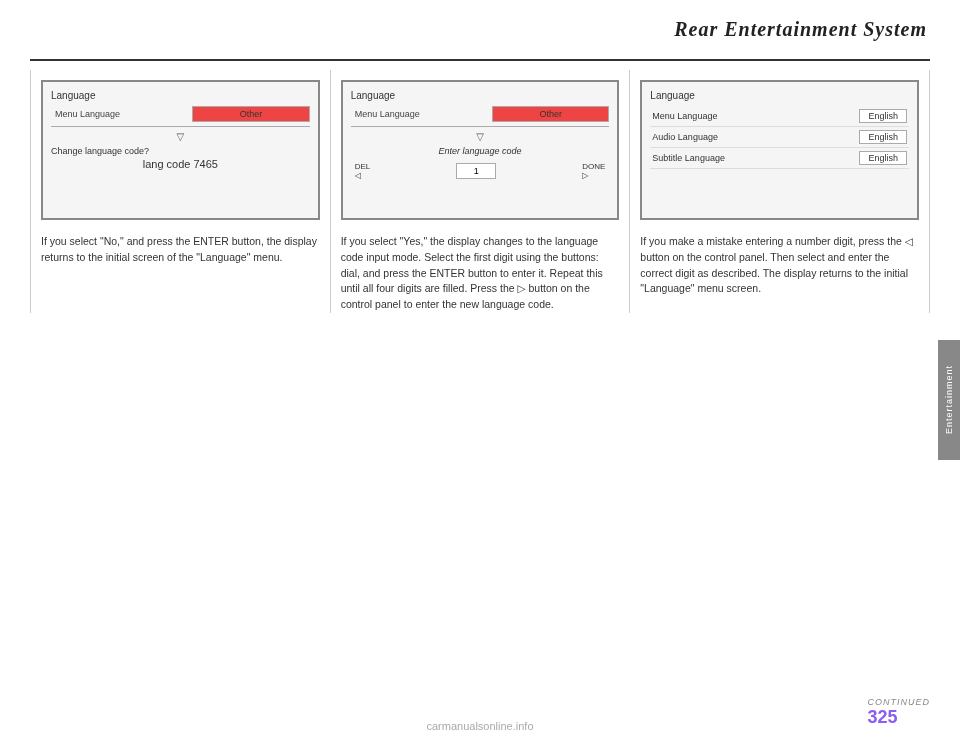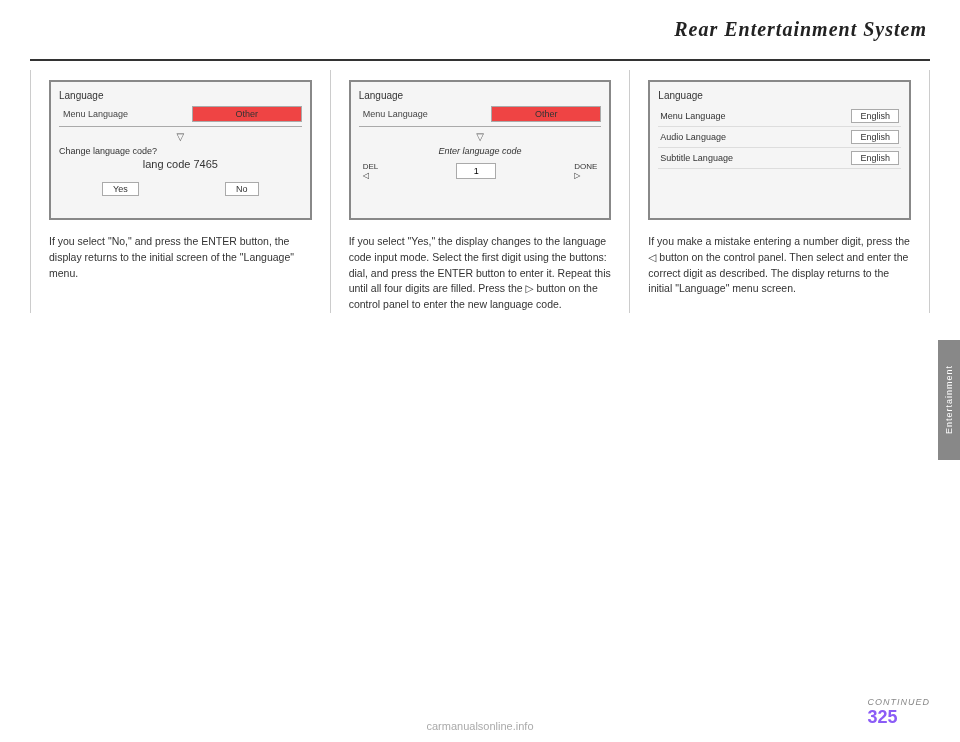--- a/index.html
+++ b/index.html
@@ -68,21 +68,21 @@
 
     
     .columns {
       display: flex;
       gap: 0px;
       width: 100%;
     }
 
     .col {
       flex: 1;
-      padding: 0 18px;
+      padding: 0 10px;
       border-left: 1px solid #ccc;
       border-right: 1px solid #ccc;
     }
     .col:not(:first-child) {
       border-left: none;
     }
     .col:last-child {
       border-right: 1px solid #ccc;
     }
 
@@ -297,24 +297,20 @@
               <tr>
             <td class="label-cell">Menu Language</td>
             <td class="value-cell">Other</td>
           </tr>
         </tbody>
           </table>
         <div class="screen-divider"></div>
         <div class="screen-arrow">▽</div>
         <div class="screen-question">Change language code?</div>
         <div class="screen-code">lang code 7465</div>
-        <div class="screen-buttons">
-          <button class="screen-btn">Yes</button>
-          <button class="screen-btn">No</button>
-        </div>
       </div>
       <div class="body-text">If you select "No," and press the ENTER button, the display returns to the initial screen of the "Language" menu.</div>
     </div>
 
     <div class="col">
       <div class="screen-mock">
         <div class="screen-title">Language</div>
         <table class="screen-table">
           <tbody>
               <tr>

